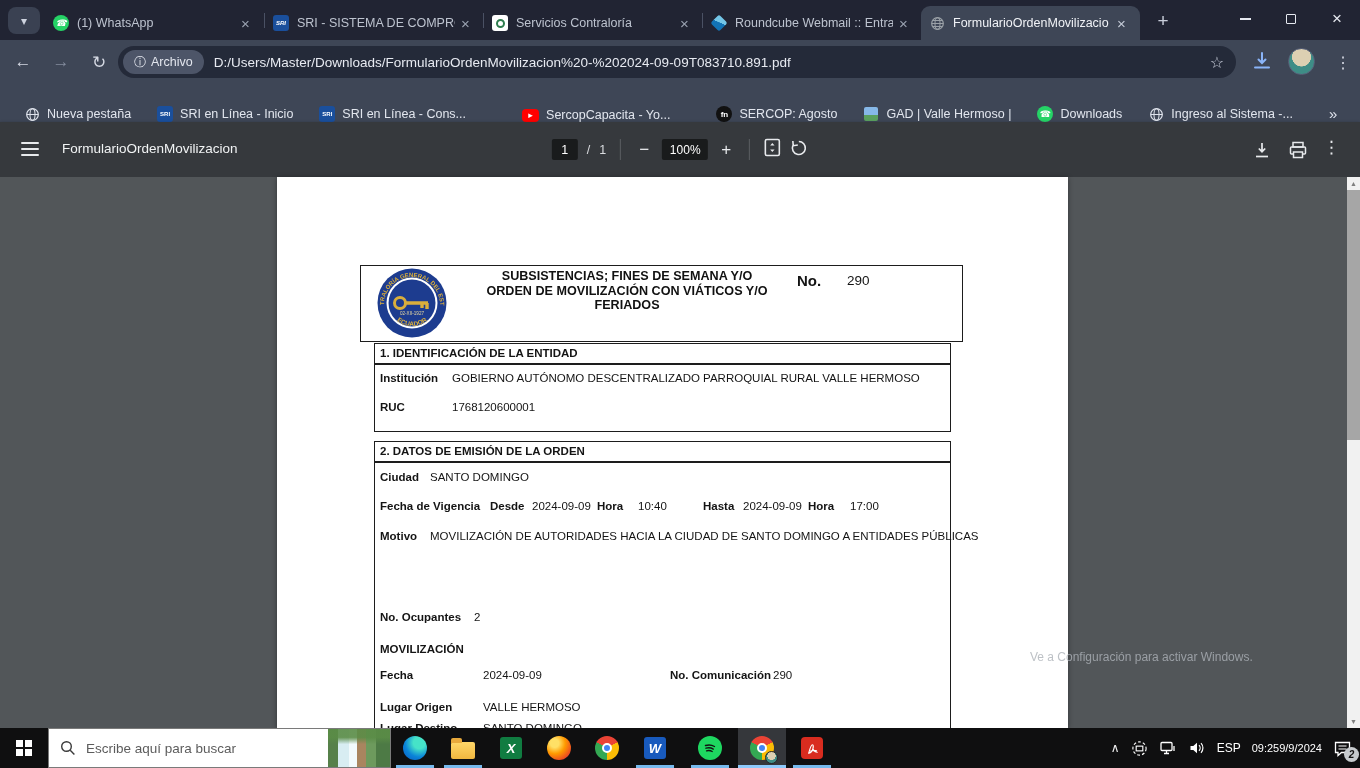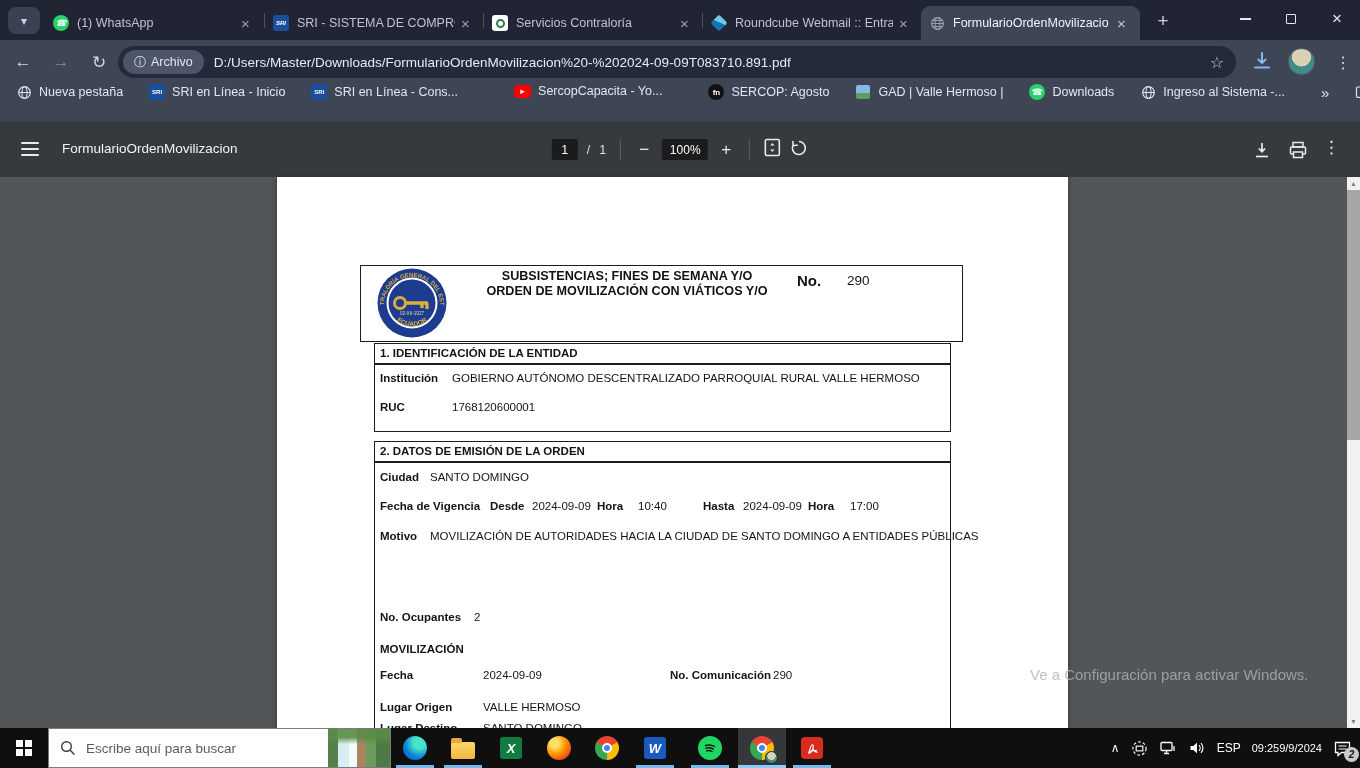--- a/index.html
+++ b/index.html
@@ -34,21 +34,21 @@
   .omnibox{position:absolute;left:118px;top:6px;width:1118px;height:32px;background:#242a39;border-radius:16px;display:flex;align-items:center;}
   .chip{height:24px;margin-left:5px;padding:0 11px;background:#4d5568;border-radius:12px;display:flex;align-items:center;gap:5px;color:#e3e6ee;font-size:12.5px;}
   .chip .i{font-size:12px;}
   .url{margin-left:10px;color:#e7eaf1;font-size:13.5px;white-space:nowrap;overflow:hidden;max-width:930px;}
   .obstar{position:absolute;right:12px;top:7px;color:#c9cedb;font-size:16px;}
   .dlbtn{position:absolute;left:1250px;top:9px;}
   .avatar{position:absolute;left:1288px;top:8px;width:27px;height:27px;border-radius:50%;background:radial-gradient(circle at 50% 32%,#dcd0b2 0 44%,#3e8d86 46%);border:1px solid #59617a;}
   .kebab{position:absolute;left:1332px;top:8px;width:22px;height:28px;color:#d4d8e2;font-size:16px;display:flex;align-items:center;justify-content:center;}
 
   
-  .bmbar{position:absolute;top:84px;left:0;width:1360px;height:38px;background:#3e4656;display:flex;align-items:flex-start;padding:0 16px;color:#e2e6ee;font-size:12.5px;}
+  .bmbar{position:absolute;top:84px;left:0;width:1360px;height:38px;background:#3e4656;display:flex;align-items:flex-end;padding:0 24px;color:#e2e6ee;font-size:12.5px;}
   .bm{display:flex;align-items:center;gap:7px;margin-right:26px;white-space:nowrap;}
   .bicon{width:16px;height:16px;display:flex;align-items:center;justify-content:center;flex:none;}
   .b-sri{background:#1a4f9c;border-radius:3px;color:#fff;font-size:6px;font-weight:bold;}
   .b-yt{background:#f00;border-radius:4px;color:#fff;font-size:9px;width:17px;height:13px;line-height:12px;text-align:center;}
   .b-fn{background:#111;border-radius:50%;color:#fff;font-size:8px;font-weight:bold;}
   .b-gad{background:linear-gradient(180deg,#86b8e8 0 55%,#5aa05e 55%);border-radius:2px;width:14px;height:14px;}
   .b-wa{background:#25d366;border-radius:50%;color:#fff;font-size:9px;}
   .boverflow{margin-left:auto;font-size:15px;color:#dfe3ec;padding:0 10px;}
   .bmsep{width:1px;height:18px;background:#5a6275;margin:0 8px;}
 
@@ -59,21 +59,21 @@
   .pdftitle{position:absolute;left:62px;top:19px;font-size:13.5px;color:#f1f3f4;}
   .pdfcenter{position:absolute;left:50%;top:0;height:55px;transform:translateX(-50%);display:flex;align-items:center;gap:9px;}
   .pgbox{width:26px;height:21px;background:#191b1c;border-radius:2px;color:#fff;font-size:12.5px;display:flex;align-items:center;justify-content:center;}
   .zmbox{width:46px;height:21px;background:#191b1c;border-radius:2px;color:#fff;font-size:12px;display:flex;align-items:center;justify-content:center;}
   .pdfsep{width:1px;height:21px;background:#5c5f62;margin:0 5px;}
   .zbtn{font-size:17px;color:#e8eaed;padding:0 4px;}
   .pdfslash,.pgtotal{font-size:12.5px;color:#dadce0;}
   .pdficon{position:absolute;top:18px;}
   .wmark{position:absolute;left:1030px;top:646px;z-index:6;pointer-events:none;}
   .wmark .l1{font-size:22px;color:rgba(172,178,184,.95);font-weight:400;}
-  .wmark .l2{font-size:15px;color:rgba(172,178,184,.8);margin-top:20px;}
+  .wmark .l2{font-size:12px;color:rgba(172,178,184,.8);margin-top:4px;}
 
   
   .content{position:absolute;top:177px;left:0;width:1360px;height:551px;background:#525659;}
   .page{position:absolute;left:277px;top:0;width:791px;height:551px;background:#fff;box-shadow:0 1px 5px rgba(0,0,0,.4);overflow:hidden;}
   .page .abs{position:absolute;font-size:11.5px;color:#141414;white-space:nowrap;}
   .page .b{font-weight:bold;}
   .docbox{position:absolute;border:1.6px solid #1d1d1d;}
   .dtitle{position:absolute;left:180px;top:92px;width:340px;text-align:center;font-weight:bold;font-size:12.6px;line-height:14.6px;color:#111;}
 
   
@@ -313,20 +313,21 @@
         <text font-size="6" font-weight="bold" fill="#d9ae3c" font-family="Liberation Sans, sans-serif"><textPath href="#arcTop" startOffset="50%" text-anchor="middle">CONTRALORÍA GENERAL DEL ESTADO</textPath></text>
         <text font-size="6.5" font-weight="bold" fill="#d9ae3c" font-family="Liberation Sans, sans-serif"><textPath href="#arcBot" startOffset="50%" text-anchor="middle">ECUADOR</textPath></text>
         <circle cx="24" cy="36" r="5.5" fill="none" stroke="#d9ae3c" stroke-width="3"></circle>
         <path d="M29 36h23M46 36v5M51 36v6" stroke="#d9ae3c" stroke-width="3.4"></path>
         <text x="36" y="47.5" font-size="4.6" fill="#e8d9a0" text-anchor="middle" font-family="Liberation Sans, sans-serif">02-XII-1927</text>
       </svg>
 
       <div class="dtitle">
         <div>SUBSISTENCIAS; FINES DE SEMANA Y/O</div>
         <div>ORDEN DE MOVILIZACIÓN CON VIÁTICOS Y/O</div>
+        <div>FERIADOS</div>
       </div>
       <span class="abs b" style="left:520px;top:95px;font-size:15px">No.</span>
       <span class="abs" style="left:570px;top:96px;font-size:13.5px">290</span>
 
       <div class="docbox" style="left:97px;top:166px;width:577px;height:21px"></div>
       <span class="abs b" style="left:103px;top:170px">1. IDENTIFICACIÓN DE LA ENTIDAD</span>
       <div class="docbox" style="left:97px;top:187px;width:577px;height:68px"></div>
       <span class="abs b" style="left:103px;top:195px">Institución</span>
       <span class="abs" style="left:175px;top:195px">GOBIERNO AUTÓNOMO DESCENTRALIZADO PARROQUIAL RURAL VALLE HERMOSO</span>
       <span class="abs b" style="left:103px;top:224px">RUC</span>

